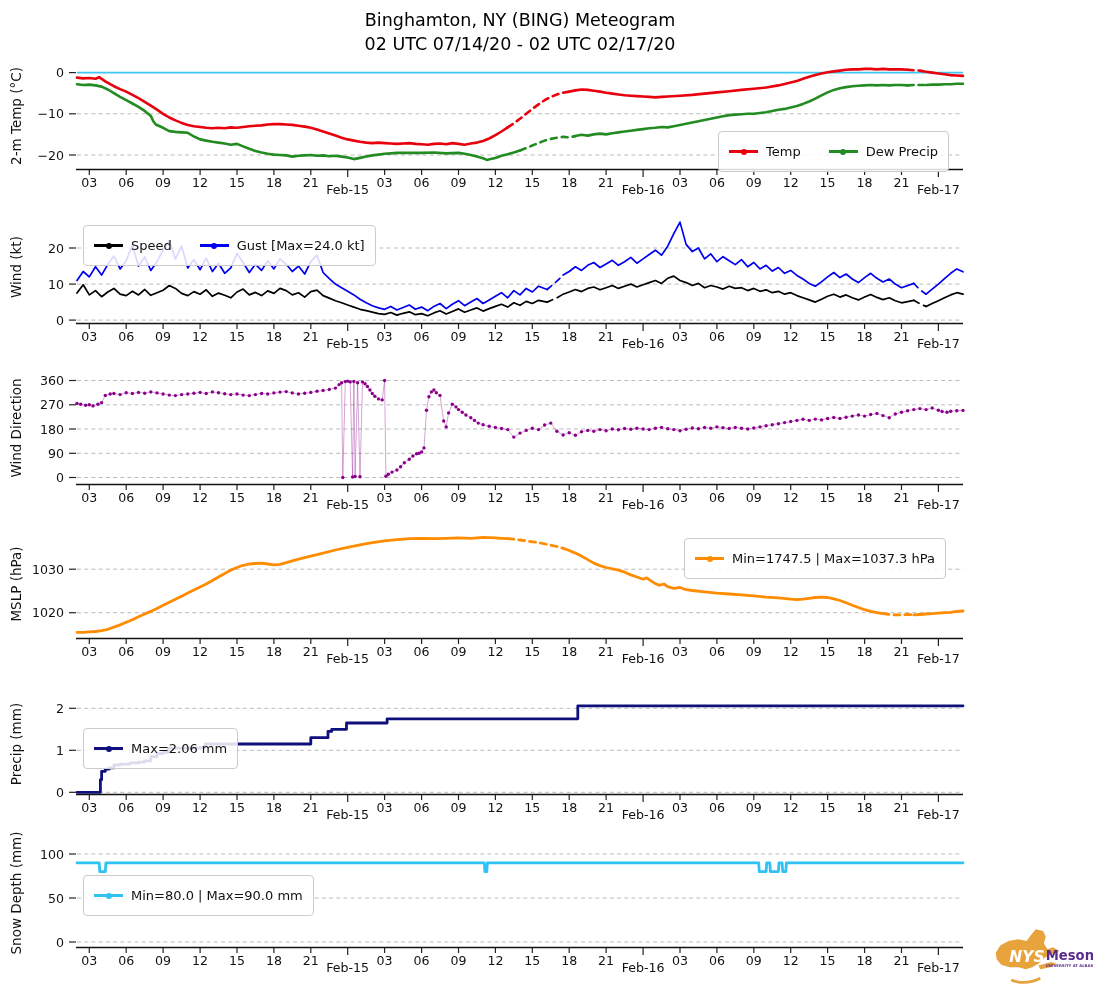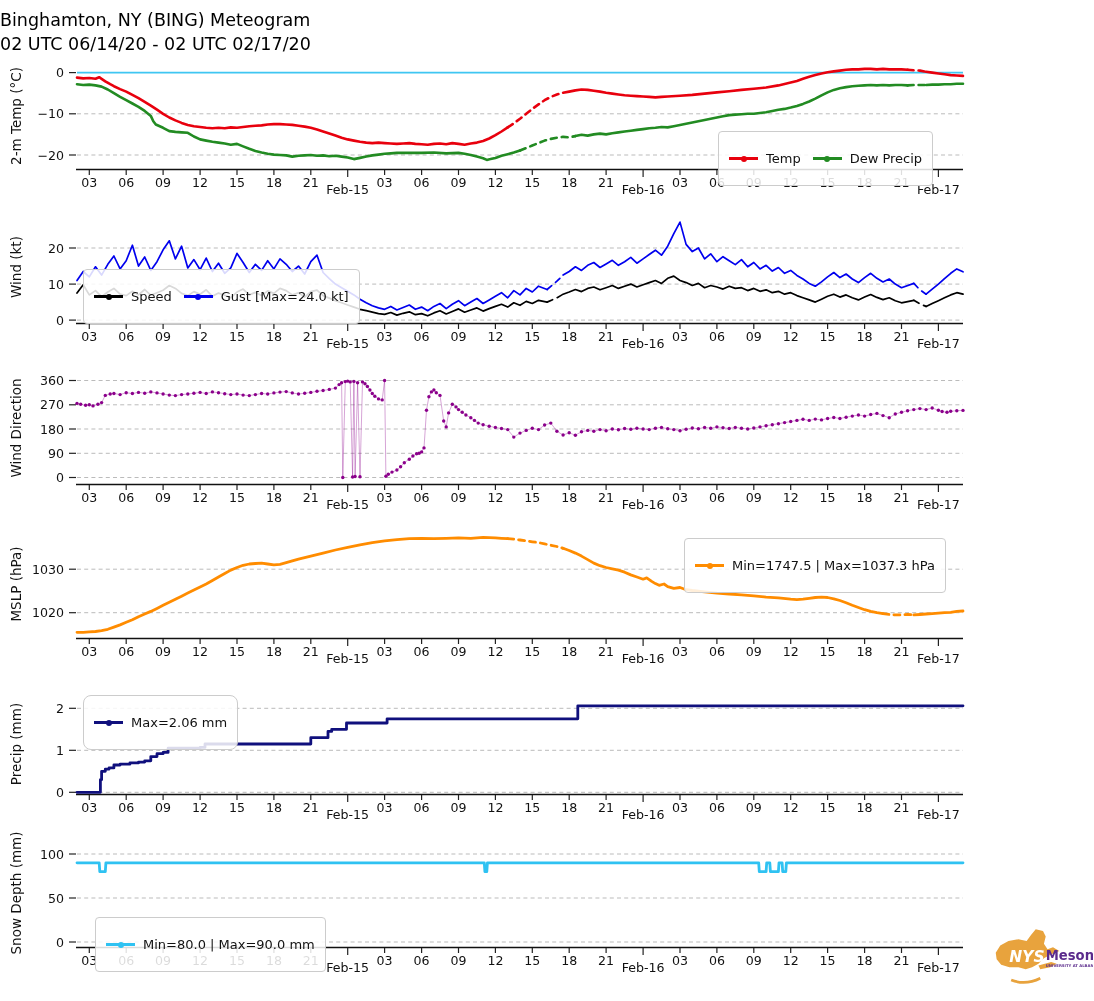--- a/index.html
+++ b/index.html
@@ -1,39 +1,39 @@
 <!DOCTYPE html>
 <html><head>
 <meta charset="utf-8">
 <style>
   html,body{margin:0;padding:0;background:#ffffff;}
   body{width:1094px;height:1001px;position:relative;font-family:"DejaVu Sans",sans-serif;color:#111;overflow:hidden;}
-  .title-wrap{position:absolute;left:0;top:8px;width:1040px;}
+  .title-wrap{position:absolute;left:0;top:8px;width:1040px;text-align:center;}
   .title-line{font-size:17.5px;line-height:24px;color:#000;}
   .ylabel{position:absolute;transform:translate(-50%,-50%) rotate(-90deg);white-space:nowrap;font-size:13.5px;color:#111;}
   #chart{position:absolute;left:0;top:0;}
   #chart text{font-family:"DejaVu Sans",sans-serif;fill:#111;}
   #chart .xlab,#chart .ytlab{font-size:12.6px;}
-  .legend{position:absolute;background:rgba(255,255,255,0.85);border:1px solid #cccccc;border-radius:4px;padding:19px 10px;display:flex;align-items:center;gap:12px;font-size:13px;z-index:6;white-space:nowrap;}
+  .legend{position:absolute;background:rgba(255,255,255,0.85);border:1px solid #cccccc;border-radius:4px;padding:12px 10px;display:flex;align-items:center;gap:28px;font-size:13px;z-index:6;white-space:nowrap;}
   .li{display:flex;align-items:center;}
   .sample{display:inline-block;width:29px;height:2.6px;position:relative;margin-right:8px;}
   .sample .dot{position:absolute;left:50%;top:50%;transform:translate(-50%,-50%);width:6px;height:6px;border-radius:50%;}
   #lg-temp{left:718px;top:131px;}
-  #lg-wind{left:83px;top:225px;margin-top:44px;}
+  #lg-wind{left:83px;top:225px;}
   #lg-mslp{left:684px;top:538px;}
-  #lg-precip{left:83px;top:695px;border-radius:8px;}
-  #lg-snow{left:83px;top:917px;margin-left:12px;}
+  #lg-precip{left:83px;top:728px;}
+  #lg-snow{left:83px;top:875px;}
   .logo{position:absolute;left:993px;top:924px;width:100px;height:74px;}
 </style>
 </head>
 <body>
 
 <div class="title-wrap">
   <div class="title-line">Binghamton, NY (BING) Meteogram</div>
-  <div class="title-line">02 UTC 06/14/20 - 02 UTC 02/17/20</div>
+  <div class="title-line">02 UTC 07/14/20 - 02 UTC 02/17/20</div>
 </div>
 
 <div class="ylabel" style="left:16px;top:116px">2-m Temp (°C)</div>
 <div class="ylabel" style="left:16px;top:267px">Wind (kt)</div>
 <div class="ylabel" style="left:16px;top:428px">Wind Direction</div>
 <div class="ylabel" style="left:16px;top:584px">MSLP (hPa)</div>
 <div class="ylabel" style="left:16px;top:744px">Precip (mm)</div>
 <div class="ylabel" style="left:16px;top:893px">Snow Depth (mm)</div>
 
 <svg id="chart" width="1094" height="1001">

